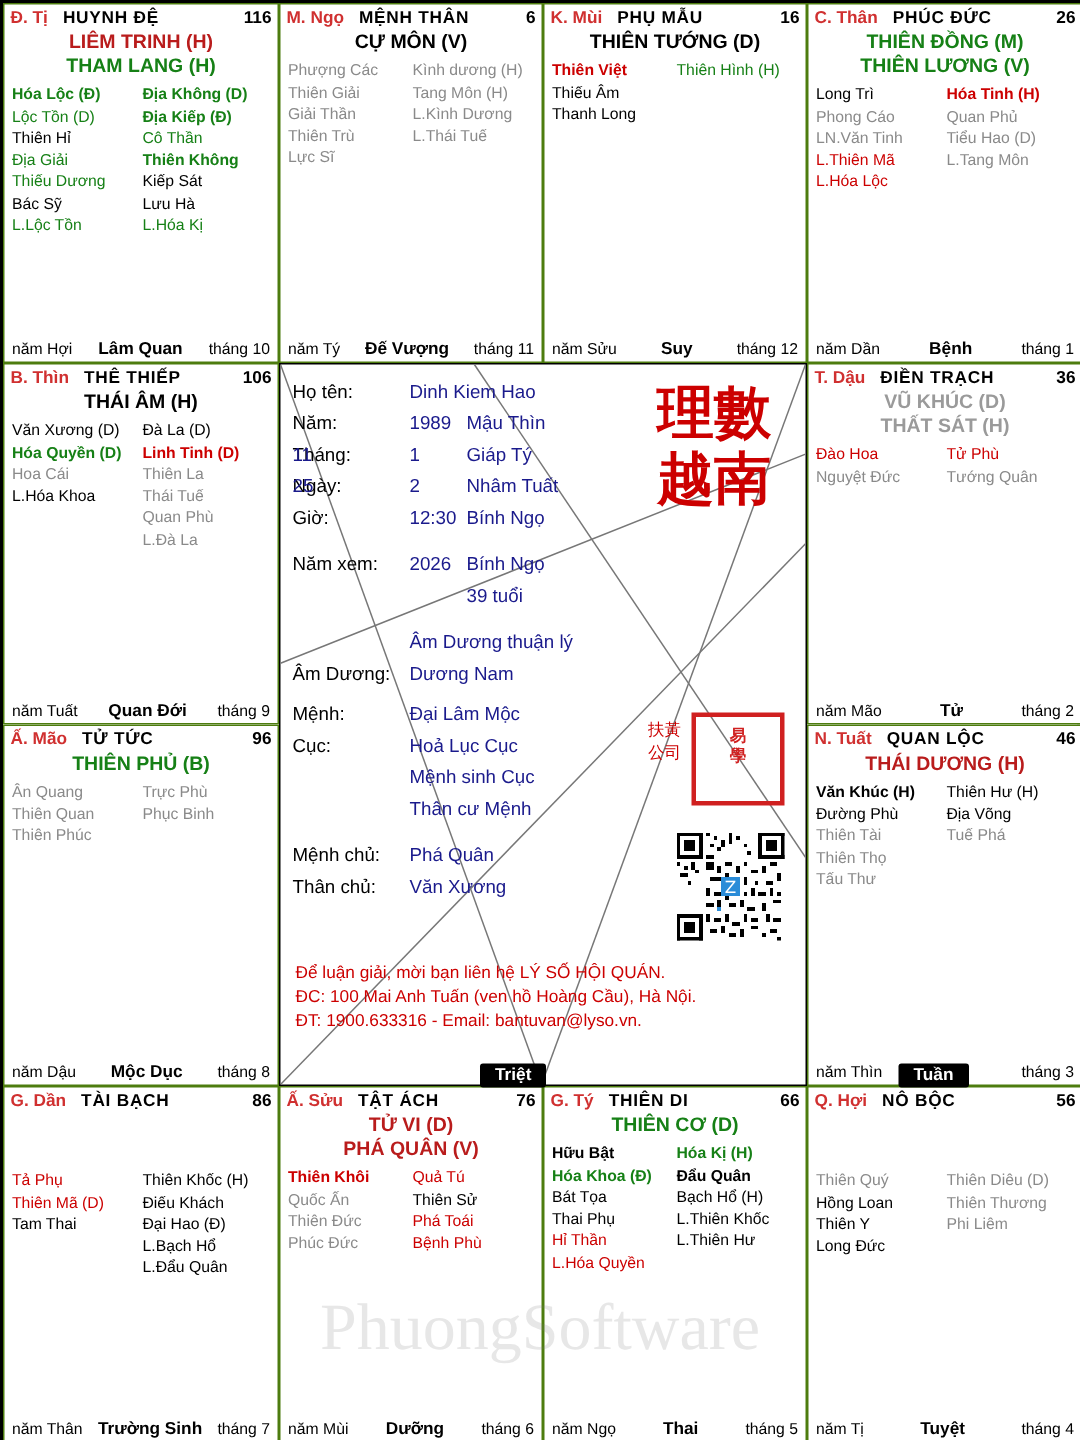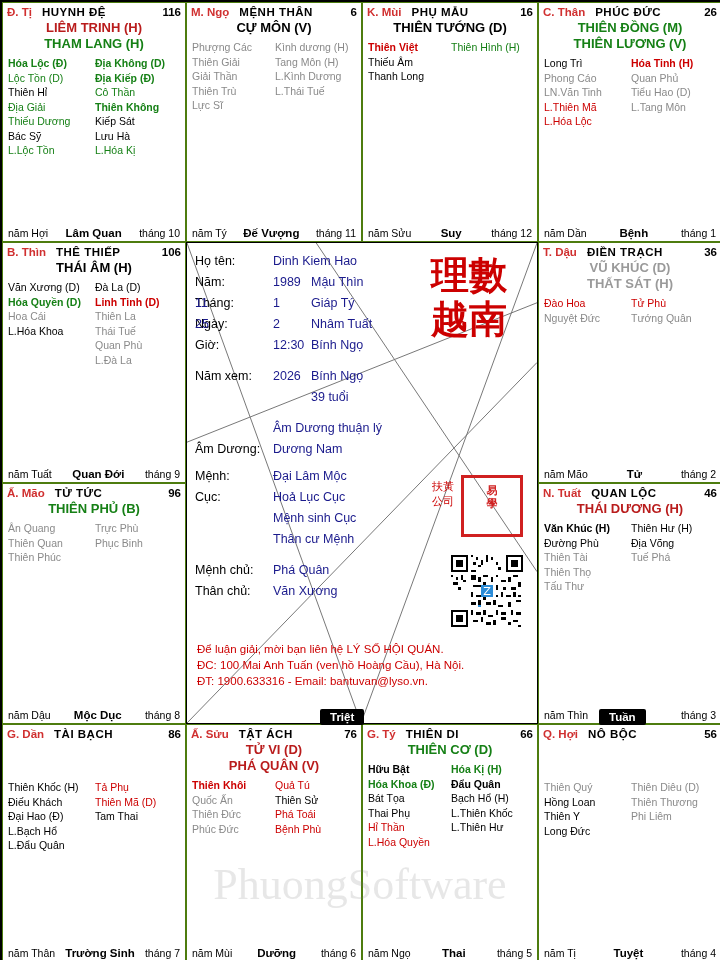--- a/index.html
+++ b/index.html
@@ -83,21 +83,21 @@
   .info .val { color:#1a1a8c; }
   .info .v2 { position:absolute; }
   .cal-row { display:flex; }
   .cal-row .lab { width:78px; }
   .cal-row .v1 { width:38px; color:#1a1a8c; }
   .cal-row .v2 { width:42px; color:#1a1a8c; }
   .cal-row .v3 { color:#1a1a8c; }
   .bigchar {
     position:absolute; right:16px; top:10px;
     width:90px;
-    text-align:left;
+    text-align:center;
     font-family:"DejaVu Serif", serif;
     font-size:38px;
     line-height:44px;
     color:#cc0000;
     font-weight:bold;
   }
   .seal {
     position:absolute; right:14px; top:232px;
     width:92px; height:72px;
   }
@@ -396,30 +396,30 @@
 
   <div class="cell" style="left:0;top:722px;width:184px;height:238px;">
     <div class="hdr">
       <span class="cung">G. Dần</span>
       <span class="cname">TÀI BẠCH</span>
       <span class="num">86</span>
     </div>
     <div class="mainstars" style="height:34px"></div>
     <div class="cols">
       <div class="col">
+        <div class="c-red">Tả Phụ</div>
+        <div class="c-red">Thiên Mã (D)</div>
+        <div class="c-black">Tam Thai</div>
+      </div>
+      <div class="col">
         <div class="c-black">Thiên Khốc (H)</div>
         <div class="c-black">Điếu Khách</div>
         <div class="c-black">Đại Hao (Đ)</div>
         <div class="c-black">L.Bạch Hổ</div>
         <div class="c-black">L.Đẩu Quân</div>
-      </div>
-      <div class="col">
-        <div class="c-red">Tả Phụ</div>
-        <div class="c-red">Thiên Mã (D)</div>
-        <div class="c-black">Tam Thai</div>
       </div>
     </div>
     <div class="footer">
       <span class="f-left">năm Thân</span>
       <span class="f-mid">Trường Sinh</span>
       <span class="f-right">tháng 7</span>
     </div>
   </div>
 
   <div class="cell" style="left:184px;top:722px;width:176px;height:238px;">

